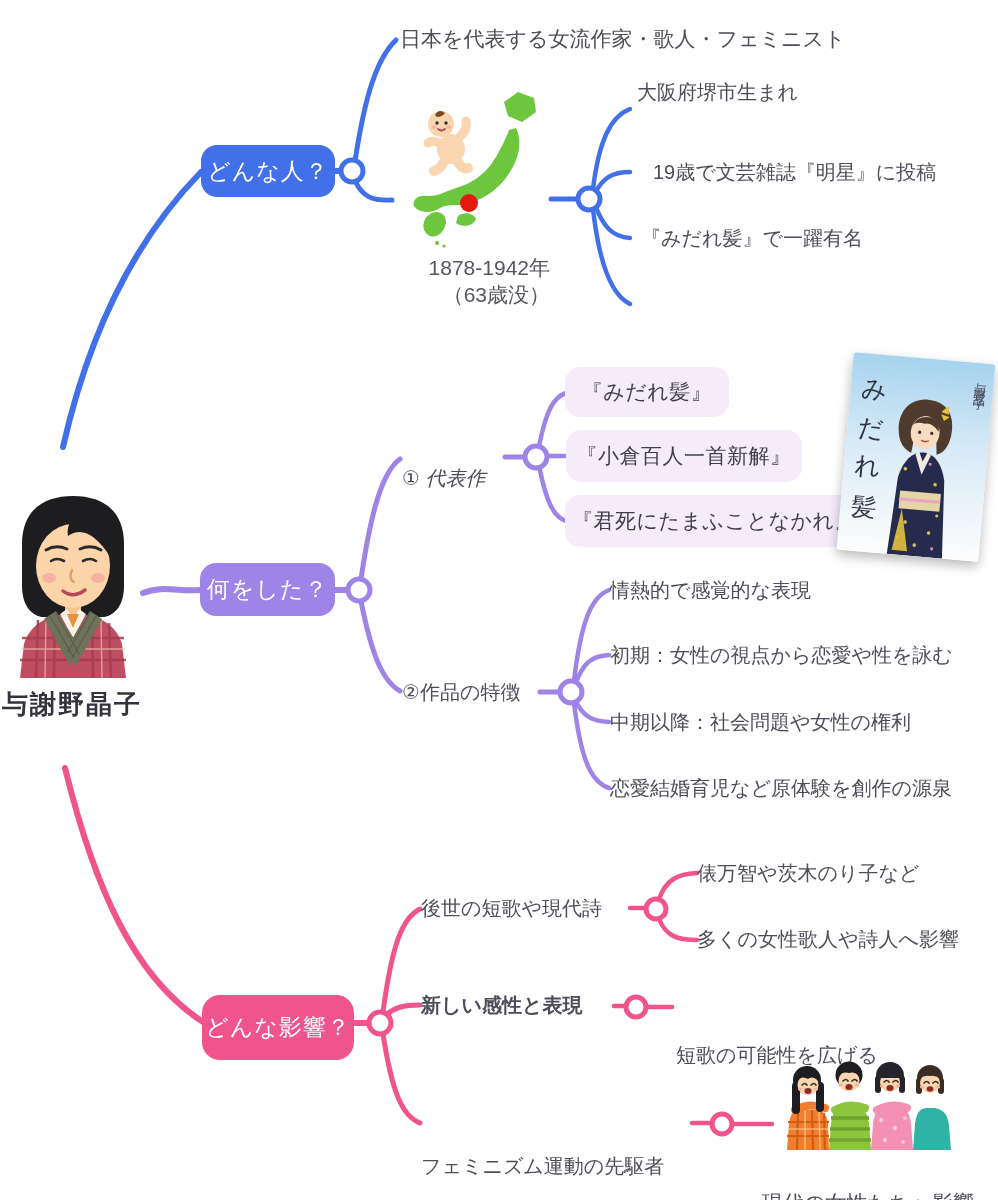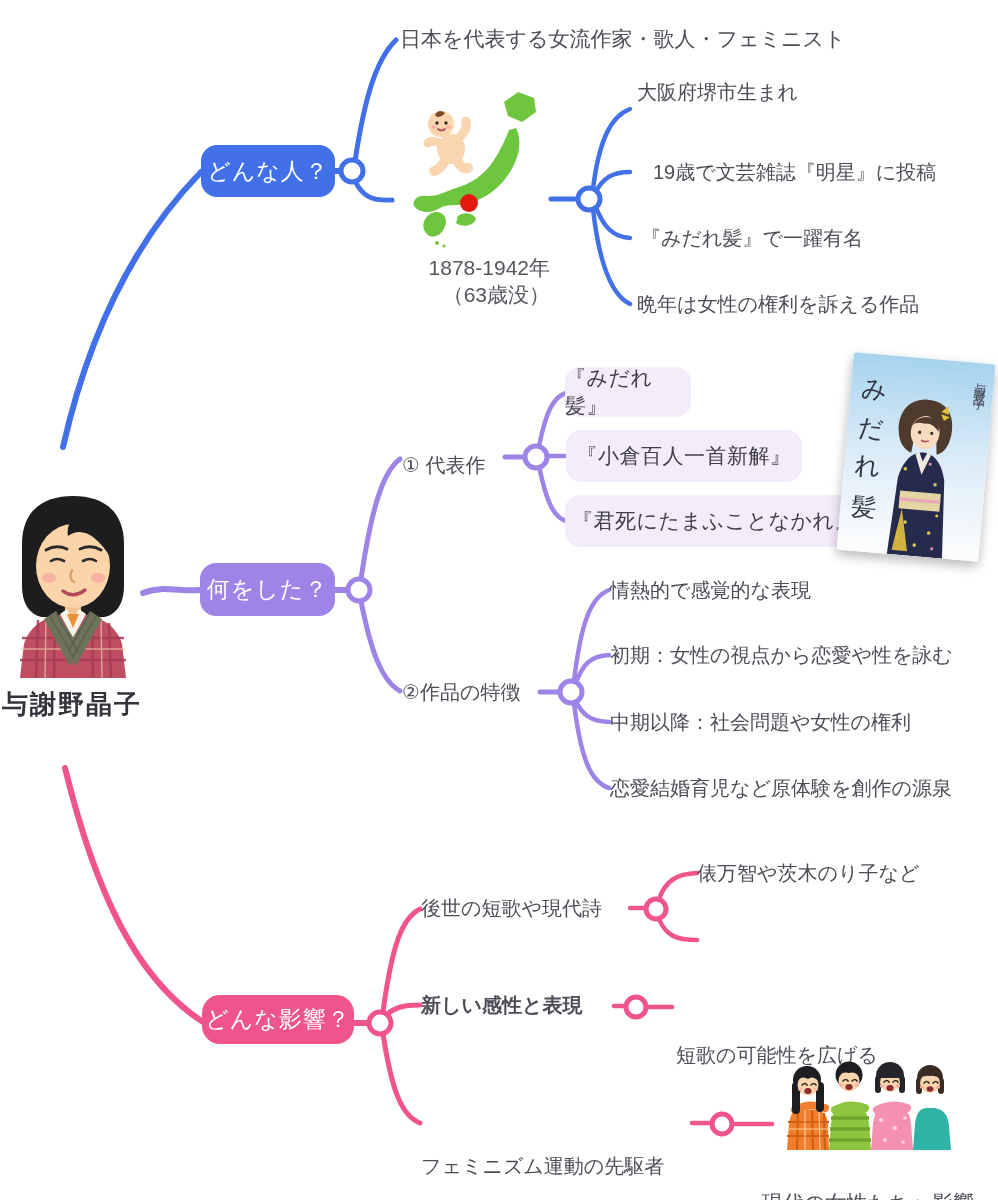--- a/index.html
+++ b/index.html
@@ -179,29 +179,28 @@
     </svg>
   </div>
   <div class="abs dates" style="left:402px;top:254px;width:148px;">
     <div>1878-1942年</div>
     <div>（63歳没）</div>
   </div>
 
   <div class="abs node-text" style="left:637px;top:82px;">大阪府堺市生まれ</div>
   <div class="abs node-text" style="left:653px;top:162px;">19歳で文芸雑誌『明星』に投稿</div>
   <div class="abs node-text" style="left:641px;top:228px;">『みだれ髪』で一躍有名</div>
-  <div class="abs node-text" style="left:637px;top:294px;">晩年は女性の権利を訴える作品</div>
 
   <div class="topic-pill what-pill" style="left:200px;top:563px;width:135px;height:53px;">
     <span>何をした？</span>
   </div>
-  <div class="abs node-text" style="left:402px;top:455px;">① 代表作</div>
+  <div class="abs node-text" style="left:402px;top:468px;font-style:italic;">① 代表作</div>
   <div class="abs node-text" style="left:402px;top:682px;">②作品の特徴</div>
 
-  <div class="work-pill" style="left:565px;top:367px;width:126px;height:50px;">
+  <div class="work-pill" style="left:565px;top:367px;width:164px;height:50px;">
     <span>『みだれ髪』</span>
   </div>
   <div class="work-pill" style="left:566px;top:430px;width:236px;height:52px;">
     <span>『小倉百人一首新解』</span>
   </div>
   <div class="work-pill" style="left:565px;top:495px;width:298px;height:52px;">
     <span>『君死にたまふことなかれ』</span>
   </div>
 
   <div class="book-cover">
@@ -235,25 +234,26 @@
     </svg>
     <div class="v-title">みだれ髪</div>
     <div class="v-author">与謝野晶子</div>
   </div>
 
   <div class="abs node-text" style="left:610px;top:580px;">情熱的で感覚的な表現</div>
   <div class="abs node-text" style="left:610px;top:712px;">中期以降：社会問題や女性の権利</div>
   <div class="abs node-text" style="left:610px;top:645px;">初期：女性の視点から恋愛や性を詠む</div>
   <div class="abs node-text" style="left:610px;top:778px;">恋愛結婚育児など原体験を創作の源泉</div>
 
-  <div class="topic-pill influence-pill" style="left:202px;top:995px;width:152px;height:49px;border-radius:18px;">
+  <div class="topic-pill influence-pill" style="left:202px;top:995px;width:152px;height:65px;border-radius:18px;">
     <span>どんな影響？</span>
   </div>
   <div class="abs node-text" style="left:421px;top:898px;">後世の短歌や現代詩</div>
   <div class="abs node-text" style="left:697px;top:863px;">俵万智や茨木のり子など</div>
+  <div class="abs node-text" style="left:697px;top:929px;">多くの女性歌人や詩人へ影響</div>
   <div class="abs node-text" style="left:421px;top:995px;font-weight:bold;">新しい感性と表現</div>
   <div class="abs node-text" style="left:676px;top:997px;margin-top:48px;">短歌の可能性を広げる</div>
   <div class="abs node-text" style="left:421px;top:1113px;margin-top:43px;">フェミニズム運動の先駆者</div>
 
   <div class="abs" style="left:783px;top:1058px;width:170px;height:92px;">
     <svg width="170" height="92" viewBox="0 0 170 92">
 
       <path d="M130,92 L132,66 C134,52 138,50 146,50 L152,50 C162,52 165,58 166,68 L168,92 Z" fill="#2fb3a4"></path>
       <circle cx="147" cy="20" r="13" fill="#3a2b24"></circle>
       <rect x="133" y="20" width="6" height="16" rx="3" fill="#3a2b24"></rect>

